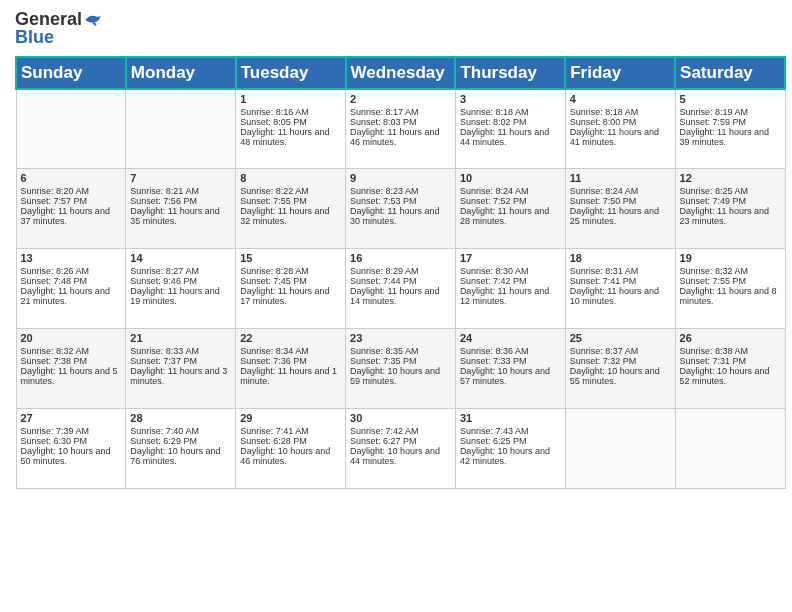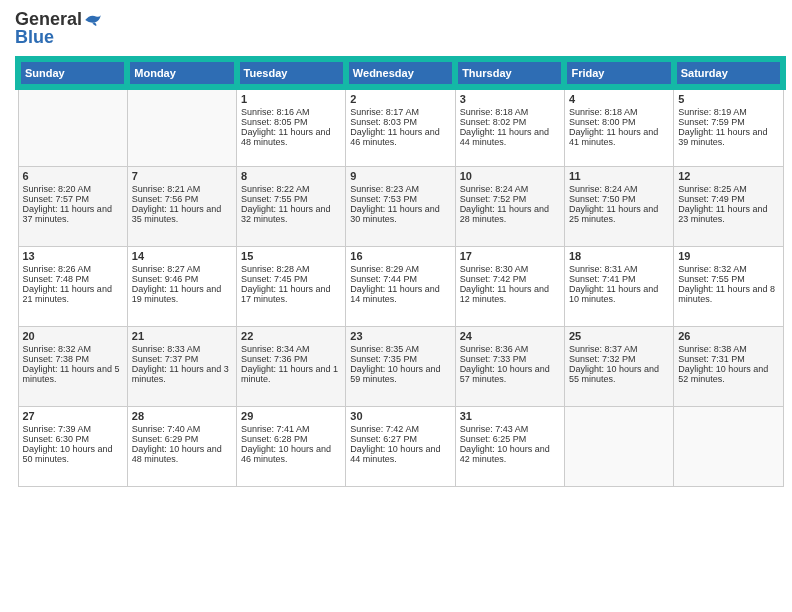--- a/index.html
+++ b/index.html
@@ -56,25 +56,25 @@
       color: #555;
     }
     table {
       width: 100%;
       border-collapse: collapse;
       table-layout: fixed;
     }
     thead tr th {
       background-color: #2e6db4;
       color: #fff;
-      font-size: 11px;
+      font-size: 17px;
       font-weight: bold;
       padding: 5px 4px;
       text-align: left;
-      border: 6px solid #14b8a6;
+      border: 2px solid #14b8a6;
     }
     tbody tr td {
       vertical-align: top;
       border: 1px solid #ccc;
       padding: 3px 4px;
       font-size: 9px;
       color: #333;
       height: 80px;
       background: #fff;
     }
@@ -303,21 +303,21 @@
           <td>
             <span class="day-number">27</span>
             <div>Sunrise: 7:39 AM</div>
             <div>Sunset: 6:30 PM</div>
             <div>Daylight: 10 hours and 50 minutes.</div>
           </td>
           <td>
             <span class="day-number">28</span>
             <div>Sunrise: 7:40 AM</div>
             <div>Sunset: 6:29 PM</div>
-            <div>Daylight: 10 hours and 48 minutes.</div>
+            <div>Daylight: 10 hours and 76 minutes.</div>
           </td>
           <td>
             <span class="day-number">29</span>
             <div>Sunrise: 7:41 AM</div>
             <div>Sunset: 6:28 PM</div>
             <div>Daylight: 10 hours and 46 minutes.</div>
           </td>
           <td>
             <span class="day-number">30</span>
             <div>Sunrise: 7:42 AM</div>

